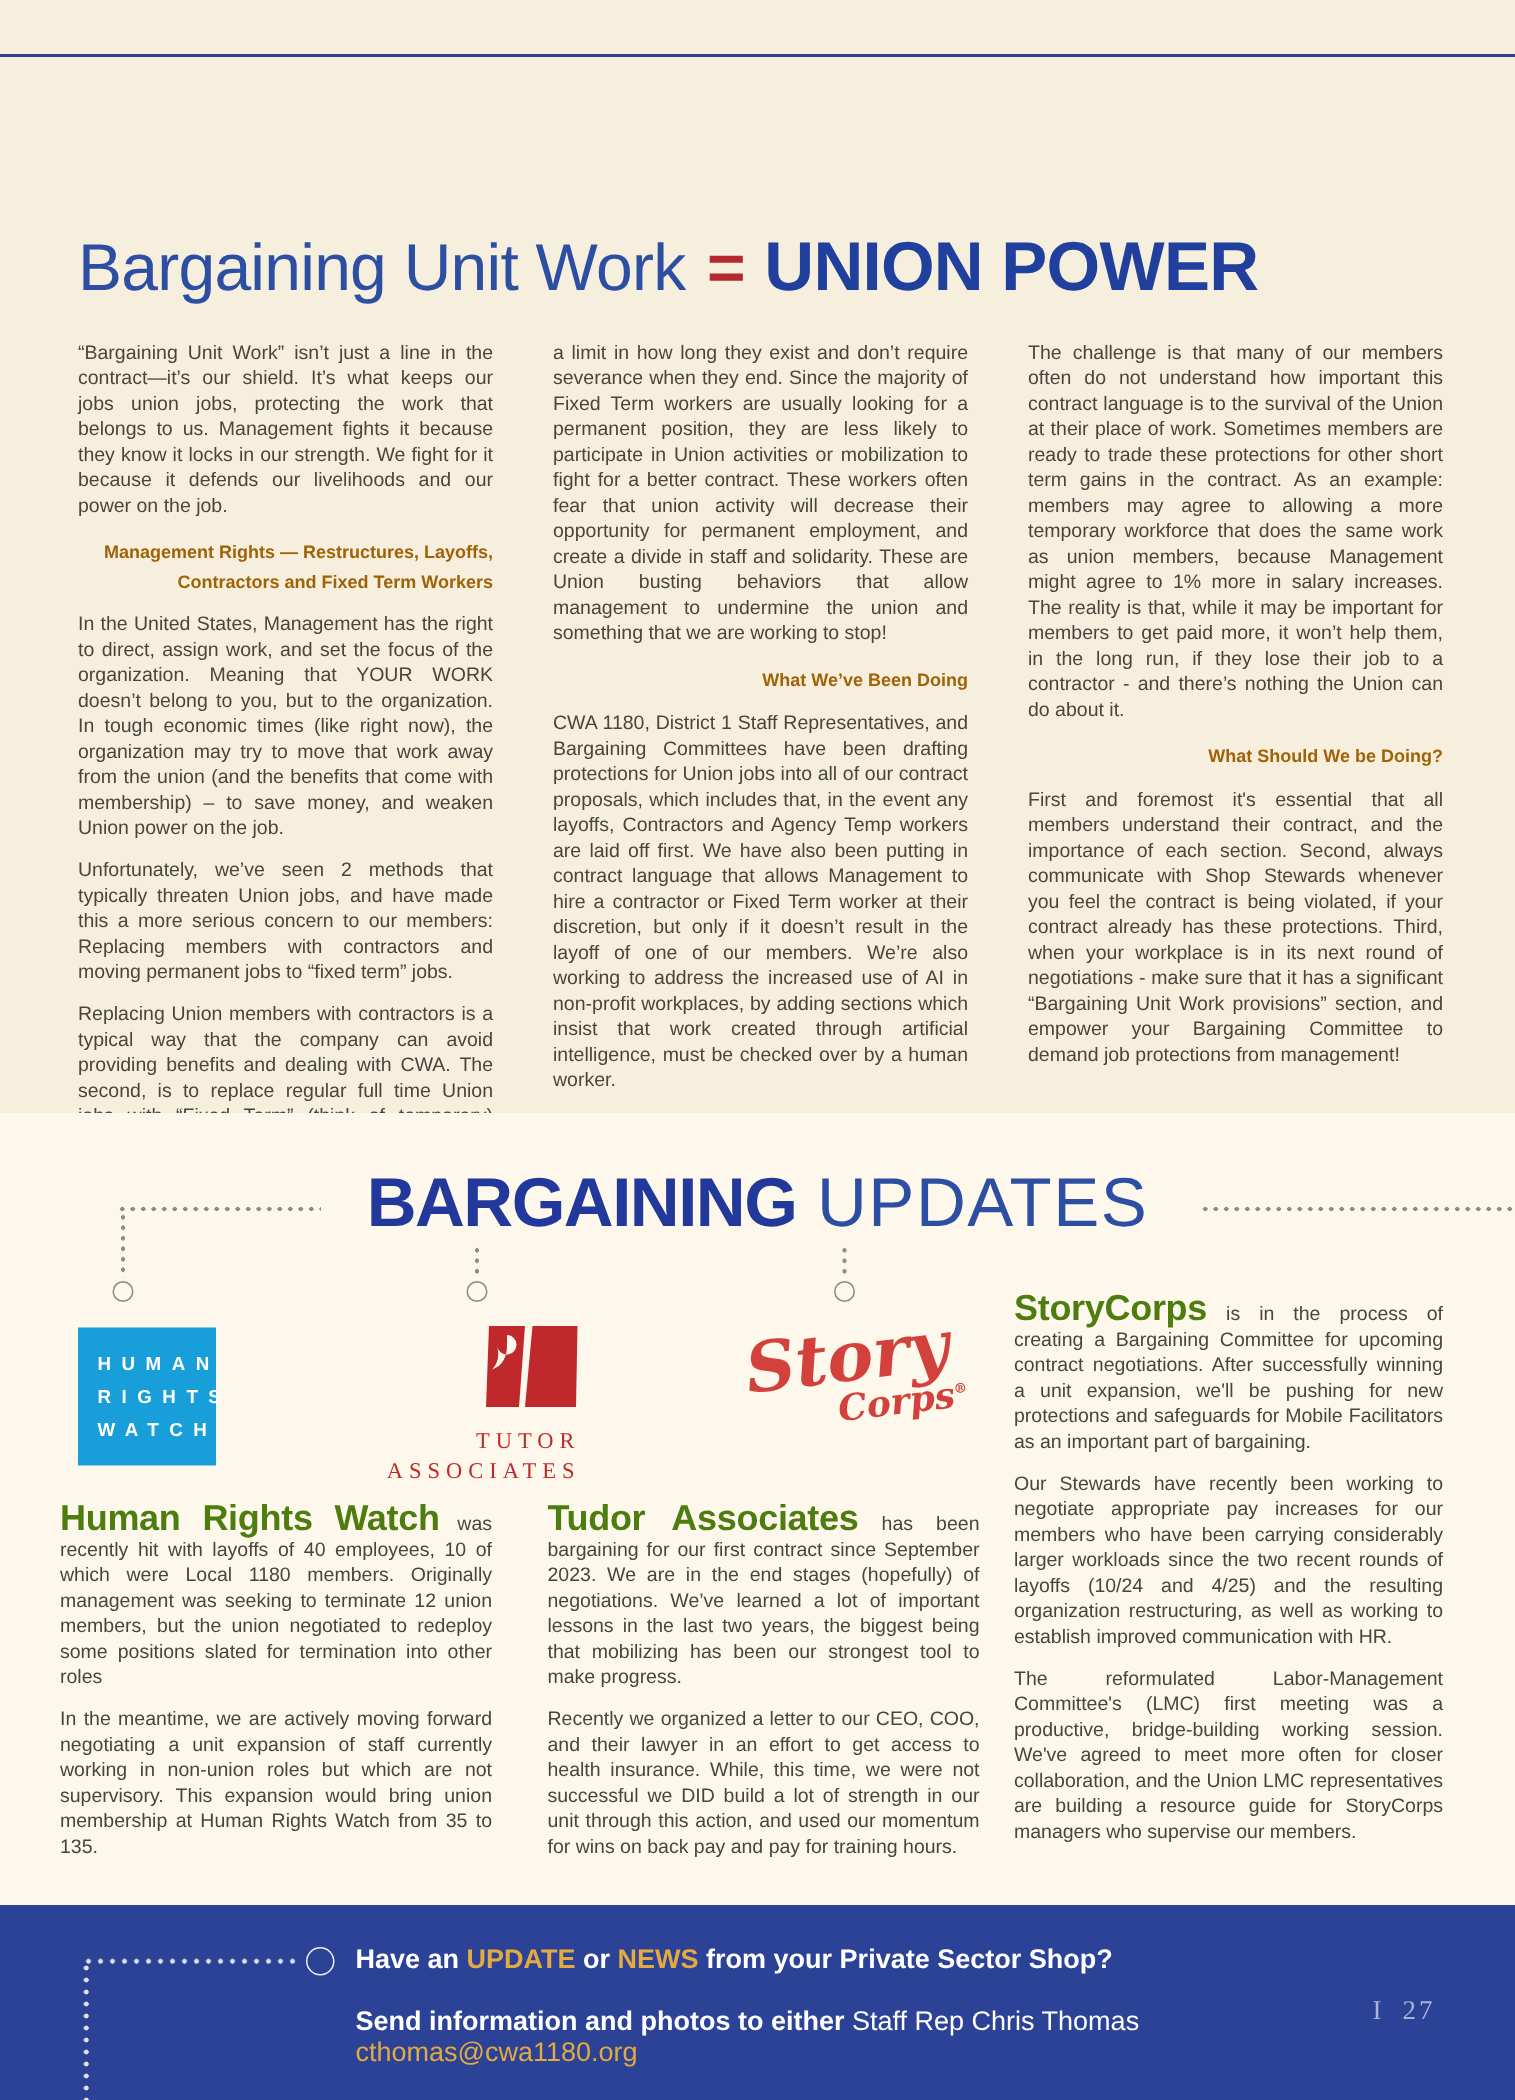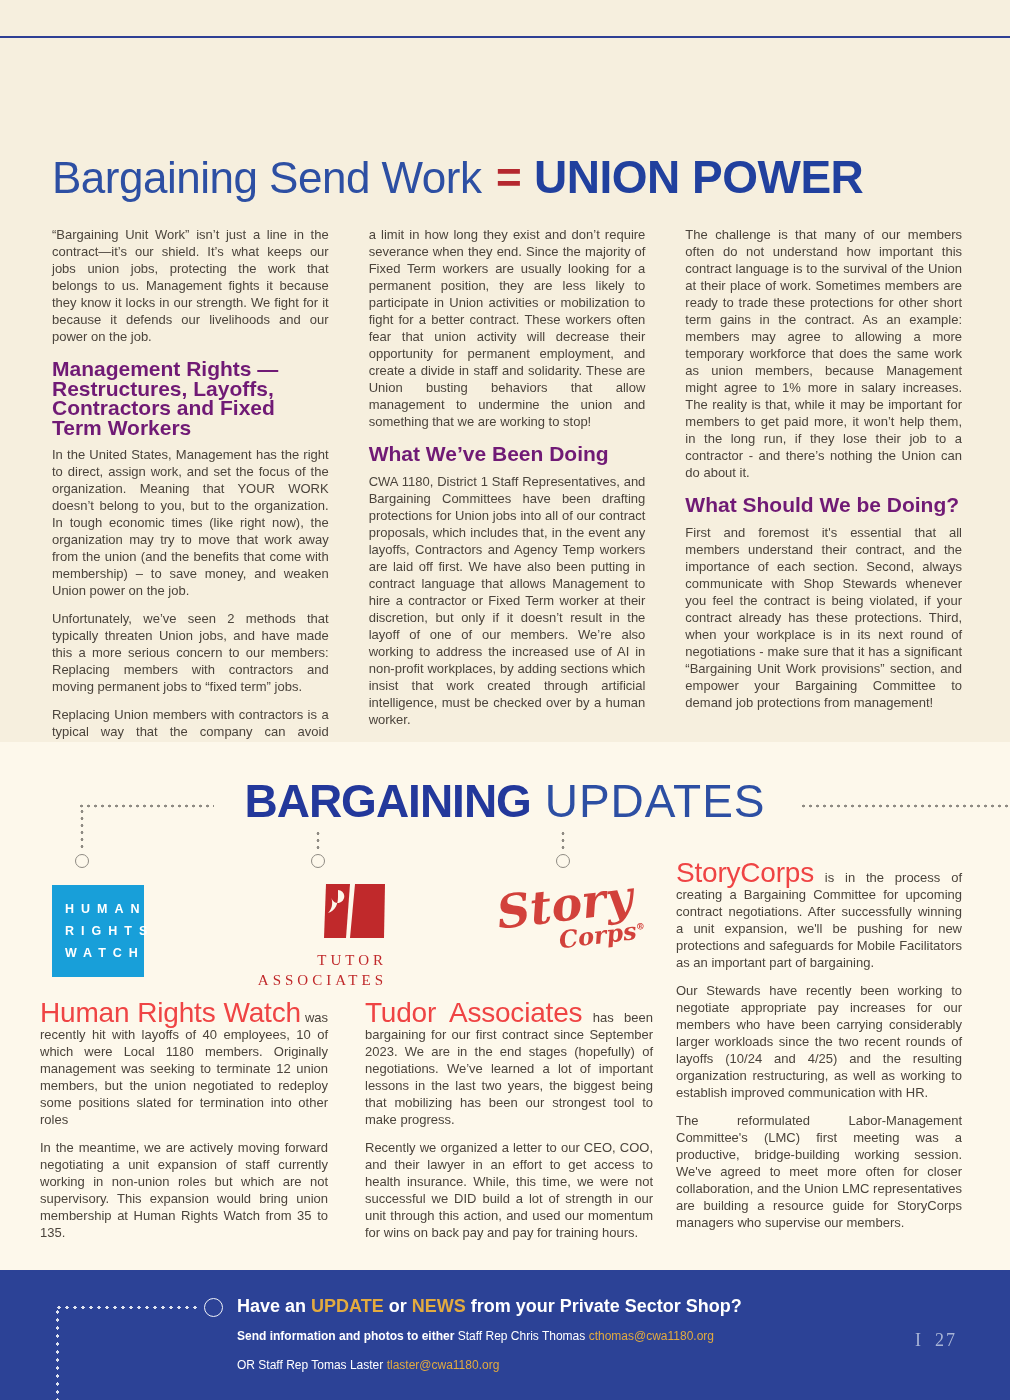--- a/index.html
+++ b/index.html
@@ -18,21 +18,21 @@
     display:flex;align-items:center;justify-content:center;}
   .banner-title{color:#f6efe1;font-family:"Liberation Serif",serif;font-size:27px;
     letter-spacing:3px;font-weight:400;padding-bottom:14px;}
   .main-heading{position:absolute;left:52px;top:150px;width:940px;white-space:nowrap;}
   .mh-light{font-size:44px;color:#2d4fa3;font-weight:400;letter-spacing:-.5px;}
   .mh-eq{font-size:44px;color:#b5282f;font-weight:800;margin:0 8px 0 10px;}
   .mh-bold{font-size:46px;color:#21409e;font-weight:800;letter-spacing:-.5px;}
   .columns{position:absolute;left:52px;top:226px;width:910px;display:flex;gap:40px;}
   .col{width:286px;}
   .body-p{font-size:13px;line-height:17px;color:#4b443c;text-align:justify;margin:0 0 11px 0;}
-  .col-h{font-size:21px;line-height:19.5px;font-weight:800;color:#701a75;margin:14px 0 9px 0;}
+  .col-h{font-size:12px;line-height:19.5px;font-weight:800;color:#a16207;margin:14px 0 9px 0;text-align:right;}
   
   .updates{position:absolute;left:0;top:742px;width:1010px;height:528px;background:#fdf8eb;}
   .upd-title{position:absolute;left:0;top:32px;width:1010px;text-align:center;white-space:nowrap;}
   .upd-bold{font-size:46px;font-weight:800;color:#23389b;letter-spacing:-1px;text-align:right;}
   .upd-light{font-size:46px;font-weight:400;color:#2d4fa3;letter-spacing:1px;}
   .dot-h{position:absolute;height:4px;
     background-image:radial-gradient(circle,#8f8b83 1.3px,transparent 1.6px);
     background-size:7px 4px;background-repeat:repeat-x;}
   .dot-v{position:absolute;width:4px;
     background-image:radial-gradient(circle,#8f8b83 1.3px,transparent 1.6px);
@@ -44,50 +44,50 @@
     padding:13px 0 0 13px;box-sizing:border-box;}
   .tutor-logo{position:absolute;left:247px;top:140px;width:140px;text-align:right;}
   .tutor-words{font-family:"Liberation Serif",serif;color:#c0292b;font-size:15px;
     letter-spacing:4px;line-height:20px;margin-top:6px;}
   .story-logo{position:absolute;left:498px;top:140px;width:160px;transform:rotate(-7deg);
     font-family:"DejaVu Serif",serif;font-style:italic;color:#d2413b;}
   .story-word1{font-size:46px;line-height:42px;font-weight:700;}
   .story-word2{font-size:24px;line-height:20px;margin-left:58px;font-weight:700;}
   .story-reg{font-size:9px;font-style:normal;vertical-align:super;}
   .upd-col{position:absolute;width:288px;}
-  .lead{font-size:28px;font-weight:400;color:#ef4444;letter-spacing:-.2px;}
+  .lead{font-size:24px;font-weight:700;color:#4d7c0f;letter-spacing:-.2px;}
   
   .footer{position:absolute;left:0;top:1270px;width:1010px;height:130px;background:#2c4296;}
   .f-dot-h{position:absolute;left:55px;top:35px;width:146px;height:5px;
     background-image:radial-gradient(circle,#dfe3ef 1.5px,transparent 1.8px);
     background-size:8px 5px;background-repeat:repeat-x;}
   .f-dot-v{position:absolute;left:55px;top:38px;width:5px;height:92px;
     background-image:radial-gradient(circle,#dfe3ef 1.5px,transparent 1.8px);
     background-size:5px 8px;background-repeat:repeat-y;}
   .f-circle{position:absolute;left:204px;top:28px;width:17px;height:17px;
     border:1.5px solid #f0f2f8;border-radius:50%;}
   .f-text{position:absolute;left:237px;top:24px;width:620px;color:#fff;}
   .f-line1{font-size:18px;font-weight:800;line-height:24px;}
-  .f-line2{font-size:12px;line-height:21px;margin-top:8px;}
+  .f-line2{font-size:18px;line-height:21px;margin-top:19px;}
   .gold{color:#e3ab3f;}
   .fw-b{font-weight:800;} .fw-n{font-weight:400;}
   .f-email{color:#e3ab3f;text-decoration:none;}
   .page-num{position:absolute;left:915px;top:60px;color:#a8b4d6;
     font-family:"Liberation Serif",serif;font-size:18px;letter-spacing:2px;}
   .page-num .sep{margin-right:12px;}
 </style>
 </head>
 <body>
 
 <div class="top-section">
   <div class="top-rule"></div>
 
 
   <div class="main-heading">
-    <span class="mh-light">Bargaining Send Work</span>
+    <span class="mh-light">Bargaining Unit Work</span>
     <span class="mh-eq">=</span>
     <span class="mh-bold">UNION POWER</span>
   </div>
 
   <div class="columns">
     <div class="col">
       <p class="body-p">“Bargaining Unit Work” isn’t just a line in the contract—it’s our shield. It’s what keeps our jobs union jobs, protecting the work that belongs to us. Management fights it because they know it locks in our strength. We fight for it because it defends our livelihoods and our power on the job.</p>
       <h3 class="col-h">Management Rights — Restructures, Layoffs, Contractors and Fixed Term Workers</h3>
       <p class="body-p">In the United States, Management has the right to direct, assign work, and set the focus of the organization. Meaning that YOUR WORK doesn’t belong to you, but to the organization. In tough economic times (like right now), the organization may try to move that work away from the union (and the benefits that come with membership) – to save money, and weaken Union power on the job.</p>
       <p class="body-p">Unfortunately, we’ve seen 2 methods that typically threaten Union jobs, and have made this a more serious concern to our members: Replacing members with contractors and moving permanent jobs to “fixed term” jobs.</p>

